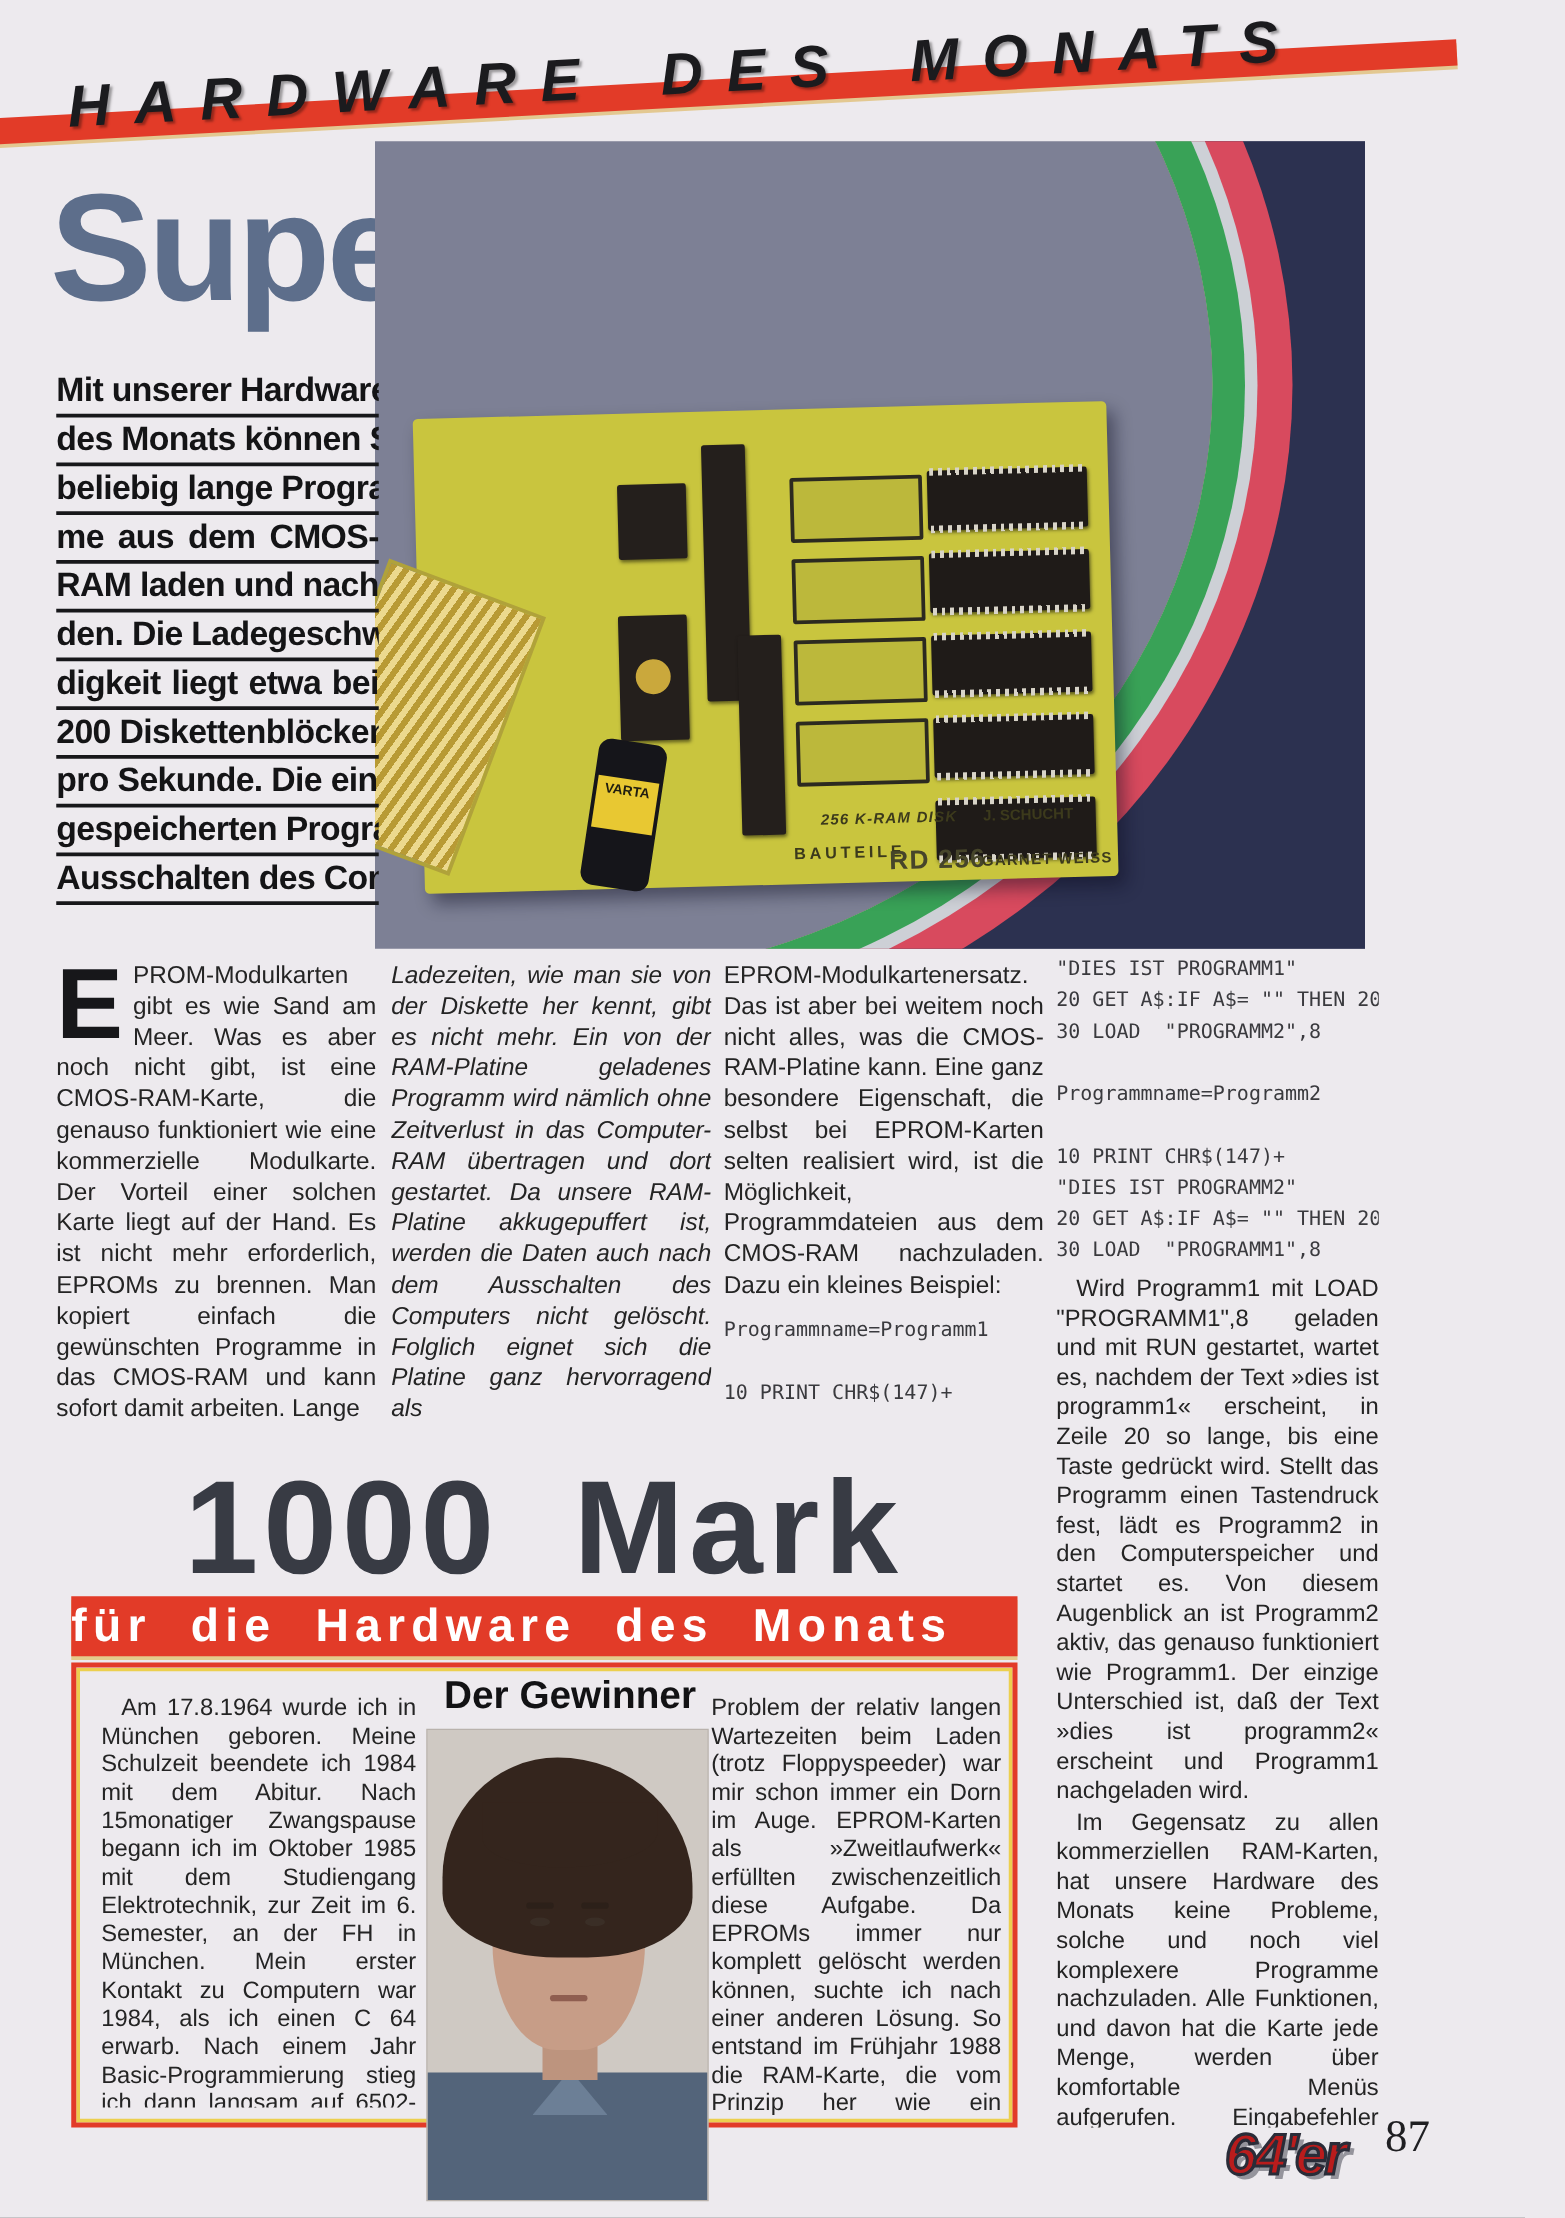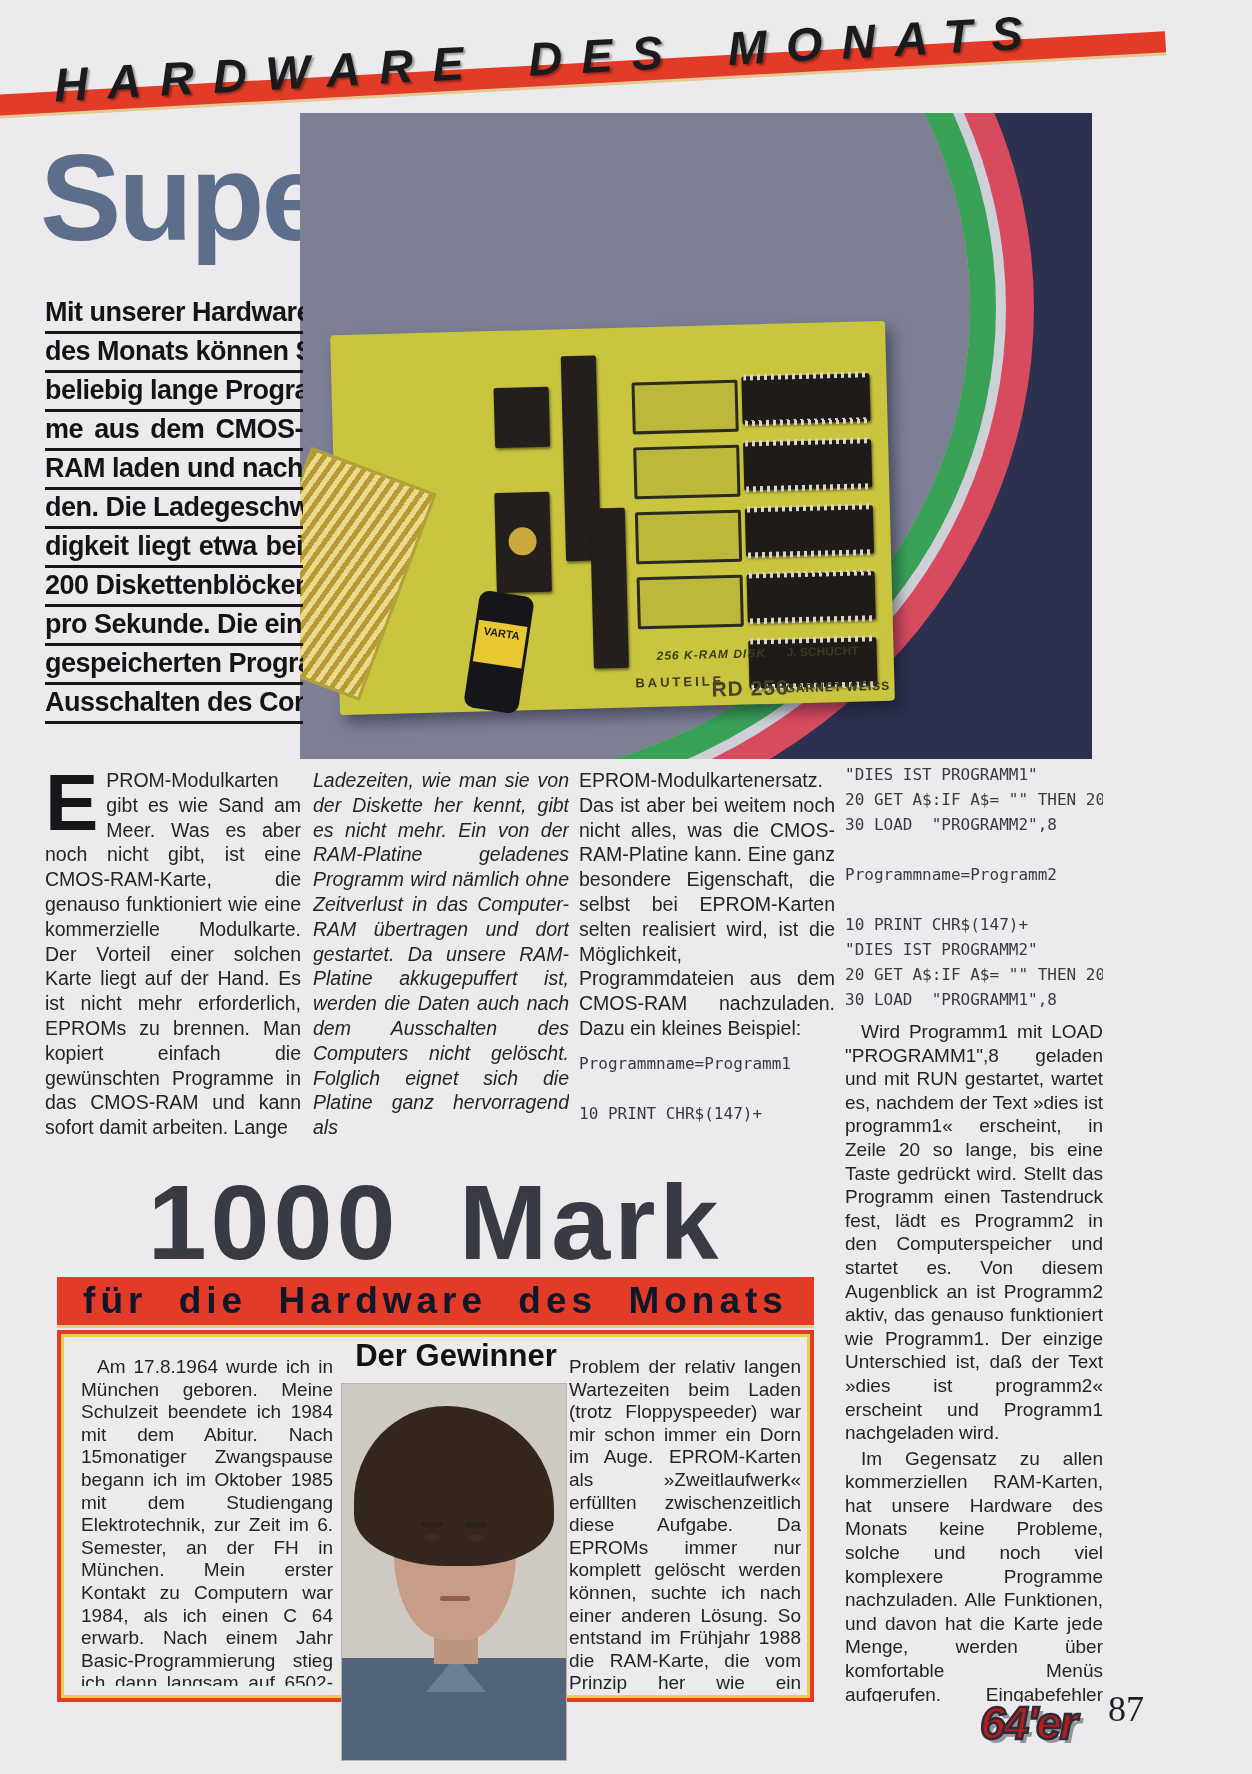--- a/index.html
+++ b/index.html
@@ -79,22 +79,22 @@
   .dropcap{float:left;font-size:80px;line-height:66px;font-weight:bold;color:#17171a;padding:2px 8px 0 0;}
   .code{font-family:"DejaVu Sans Mono",monospace;font-size:16px;color:#3a3a3e;line-height:25px;margin-top:10px;}
   .code-line{white-space:pre;min-height:25px;}
   .para{margin:0 0 2px 0;}
   .para.indent{text-indent:16px;}
   #col4 .code{margin-top:2px;margin-bottom:8px;}
   
   #prize-headline{position:absolute;left:55px;top:1162px;width:760px;text-align:center;
     font-size:106px;font-weight:bold;color:var(--headline-dark);letter-spacing:4px;word-spacing:26px;white-space:nowrap;}
   #prize-banner{position:absolute;left:57px;top:1277px;width:757px;height:48px;background:var(--accent-red);
-    color:#0f172a;font-size:37px;font-weight:bold;letter-spacing:5px;word-spacing:16px;
-    text-align:center;line-height:48px;white-space:nowrap;box-shadow:0 3px 0 rgba(220,170,40,.5);}
+    color:#ffffff;font-size:37px;font-weight:bold;letter-spacing:5px;word-spacing:16px;
+    text-align:left;line-height:48px;white-space:nowrap;box-shadow:0 3px 0 rgba(220,170,40,.5);}
   #winner-box{position:absolute;left:57px;top:1330px;width:757px;height:372px;
     border:4px solid var(--accent-red);box-shadow:inset 0 0 0 3px #eccf4e;box-sizing:border-box;overflow:visible;}
   .wcol{position:absolute;top:22px;font-size:19px;line-height:22.6px;text-align:justify;color:#242424;overflow:hidden;}
   #wcol-left{left:20px;width:252px;height:330px;text-indent:16px;}
   #wcol-right{left:508px;width:232px;height:340px;}
   #winner-heading{position:absolute;left:270px;top:4px;width:250px;text-align:center;
     font-size:31px;font-weight:bold;color:#121214;}
   
   #winner-photo{position:absolute;left:281px;top:50px;width:224px;height:376px;background:#cfc9c3;overflow:hidden;z-index:3;
     box-shadow:0 0 0 1px #b9b2ac;}

